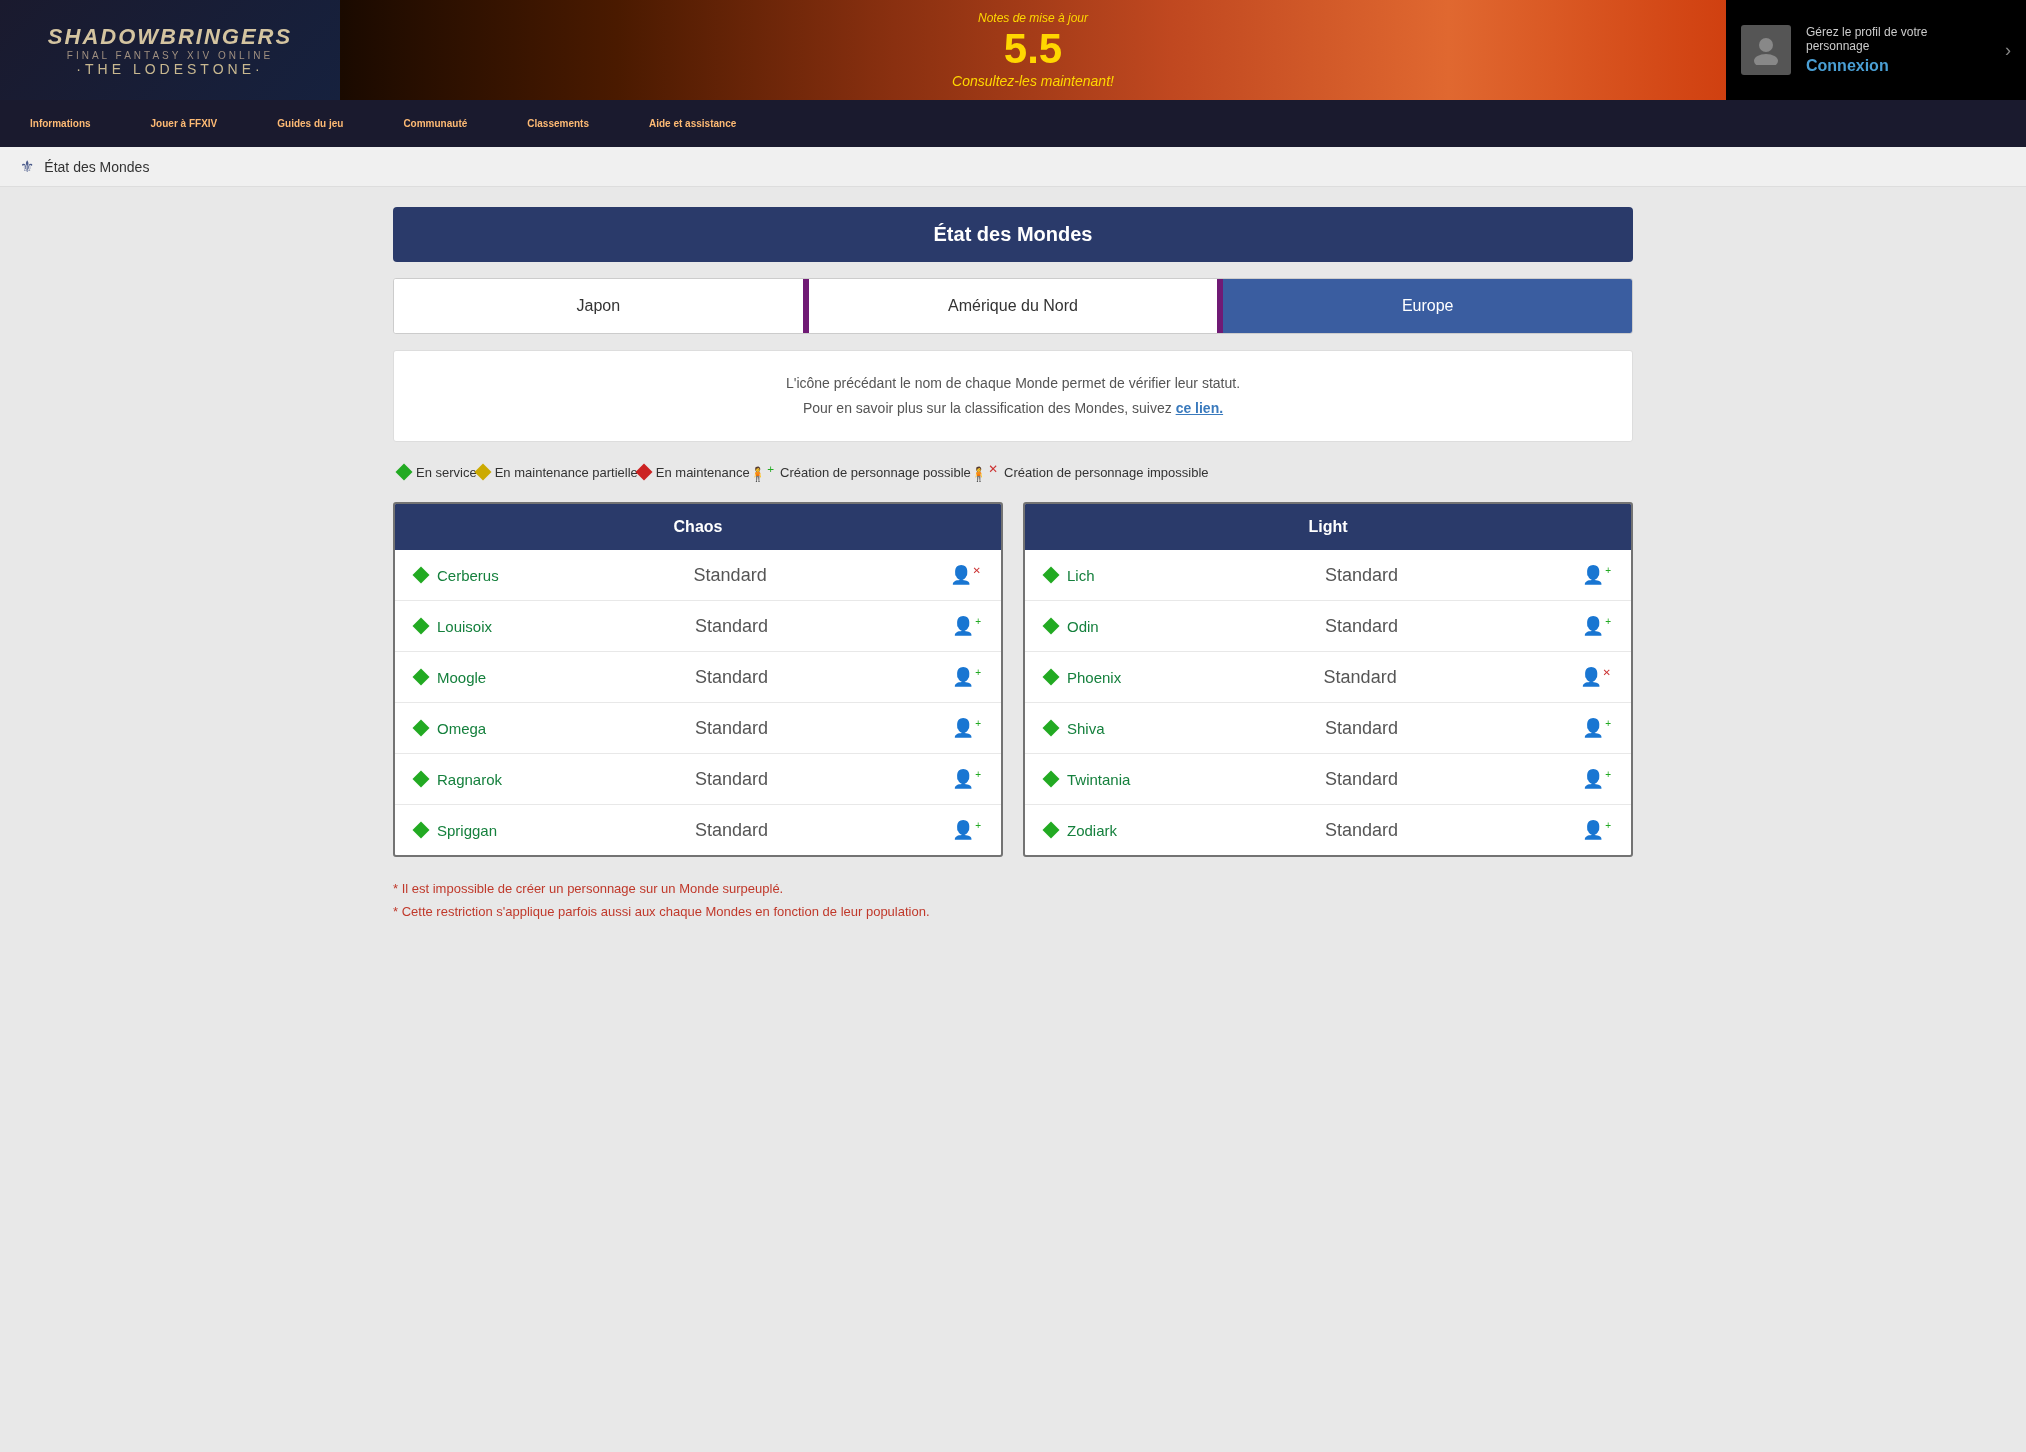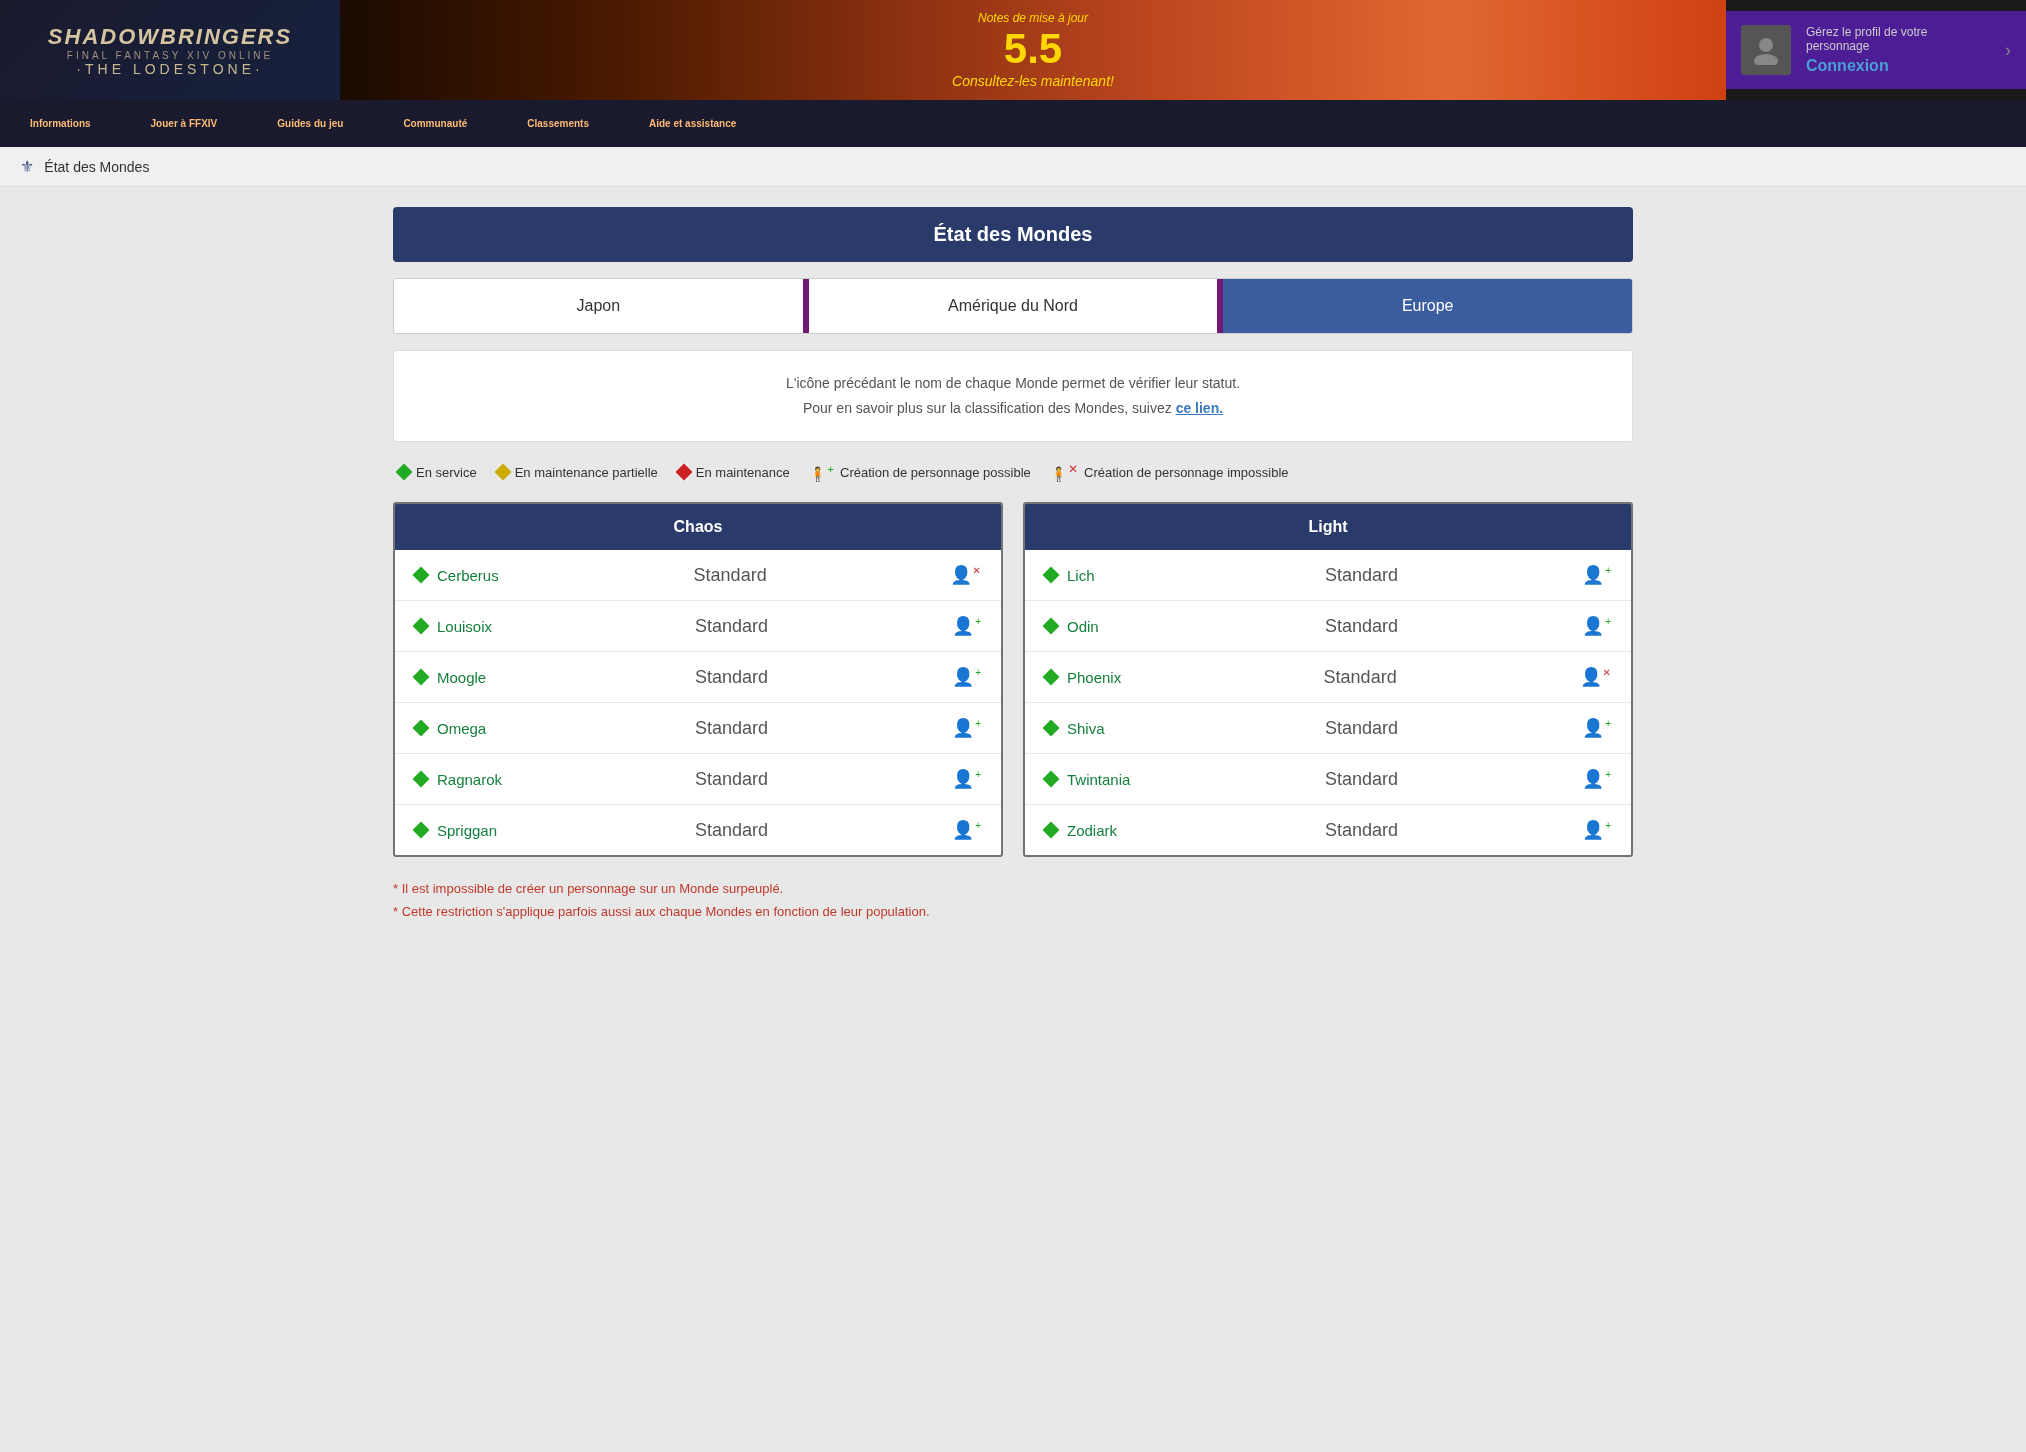--- a/index.html
+++ b/index.html
@@ -9,21 +9,21 @@
     .header { background: #1a1a1a; display: flex; align-items: center; justify-content: space-between; padding: 0; height: 100px; overflow: hidden; }
     .header-logo { width: 340px; height: 100px; background: linear-gradient(135deg, #1a1a2e 0%, #16213e 100%); display: flex; align-items: center; justify-content: center; flex-direction: column; padding: 10px; }
     .logo-shadowbringers { color: #d4c4a0; font-size: 22px; font-weight: bold; font-style: italic; letter-spacing: 2px; text-transform: uppercase; }
     .logo-ffxiv { color: #a09080; font-size: 10px; letter-spacing: 3px; }
     .logo-lodestone { color: #c8b890; font-size: 14px; letter-spacing: 4px; }
     .header-banner { flex: 1; height: 100px; background: linear-gradient(to right, #1a0a00, #4a1a00, #8a3010, #c04820, #e06830, #d04010); display: flex; align-items: center; justify-content: center; position: relative; overflow: hidden; }
     .banner-text { text-align: center; }
     .banner-notes { color: #ffd700; font-size: 12px; font-style: italic; }
     .banner-version { color: #ffd700; font-size: 42px; font-weight: bold; }
     .banner-subtitle { color: #ffd700; font-size: 14px; font-style: italic; }
-    .header-login { background: #4c1d95; width: 300px; height: 78px; display: flex; align-items: center; padding: 15px; gap: 15px; cursor: pointer; }
+    .header-login { background: #000000; width: 300px; height: 100px; display: flex; align-items: center; padding: 15px; gap: 15px; cursor: pointer; }
     .avatar-icon { width: 50px; height: 50px; background: #555; border-radius: 3px; display: flex; align-items: center; justify-content: center; flex-shrink: 0; }
     .avatar-icon svg { fill: #888; }
     .login-text { flex: 1; }
     .login-manage { color: #ccc; font-size: 12px; }
     .login-connexion { color: #4a9fd4; font-size: 16px; font-weight: bold; margin-top: 4px; }
     .chevron { color: #888; font-size: 18px; }
 
     
     nav { background: #1a1a2e; display: flex; align-items: stretch; }
     nav a { color: #fdba74; text-decoration: none; padding: 18px 30px; font-size: 10px; font-weight: bold; display: flex; align-items: center; }
@@ -43,21 +43,21 @@
     .region-tabs { display: flex; margin-bottom: 16px; background: #fff; border: 1px solid #ccc; border-radius: 3px; overflow: hidden; }
     .region-tab { flex: 1; padding: 18px; text-align: center; cursor: pointer; font-size: 16px; color: #333; border: none; background: #fff; }
     .region-tab:not(:last-child) { border-right: 6px solid #701a75; }
     .region-tab.active { background: #3a5da0; color: #fff; }
 
     
     .info-box { background: #fff; border: 1px solid #ddd; border-radius: 3px; padding: 20px; text-align: center; margin-bottom: 20px; line-height: 1.8; color: #555; }
     .info-link { color: #3a7abd; font-weight: bold; }
 
     
-    .legend { display: flex; align-items: center; gap: 20px; flex-wrap: wrap; margin-bottom: 20px; padding: 0 5px; }
+    .legend { display: flex; align-items: center; flex-wrap: wrap; margin-bottom: 20px; padding: 0 5px; }
     .legend-item { display: flex; align-items: center; gap: 6px; font-size: 13px; color: #333; }
     .diamond { display: inline-block; width: 12px; height: 12px; transform: rotate(45deg); }
     .diamond-green { background: #22aa22; }
     .diamond-yellow { background: #ccaa00; }
     .diamond-red { background: #cc2222; }
     .char-icon { font-size: 14px; }
     .char-can { color: #22aa22; }
     .char-cannot { color: #cc3333; }
 
     

